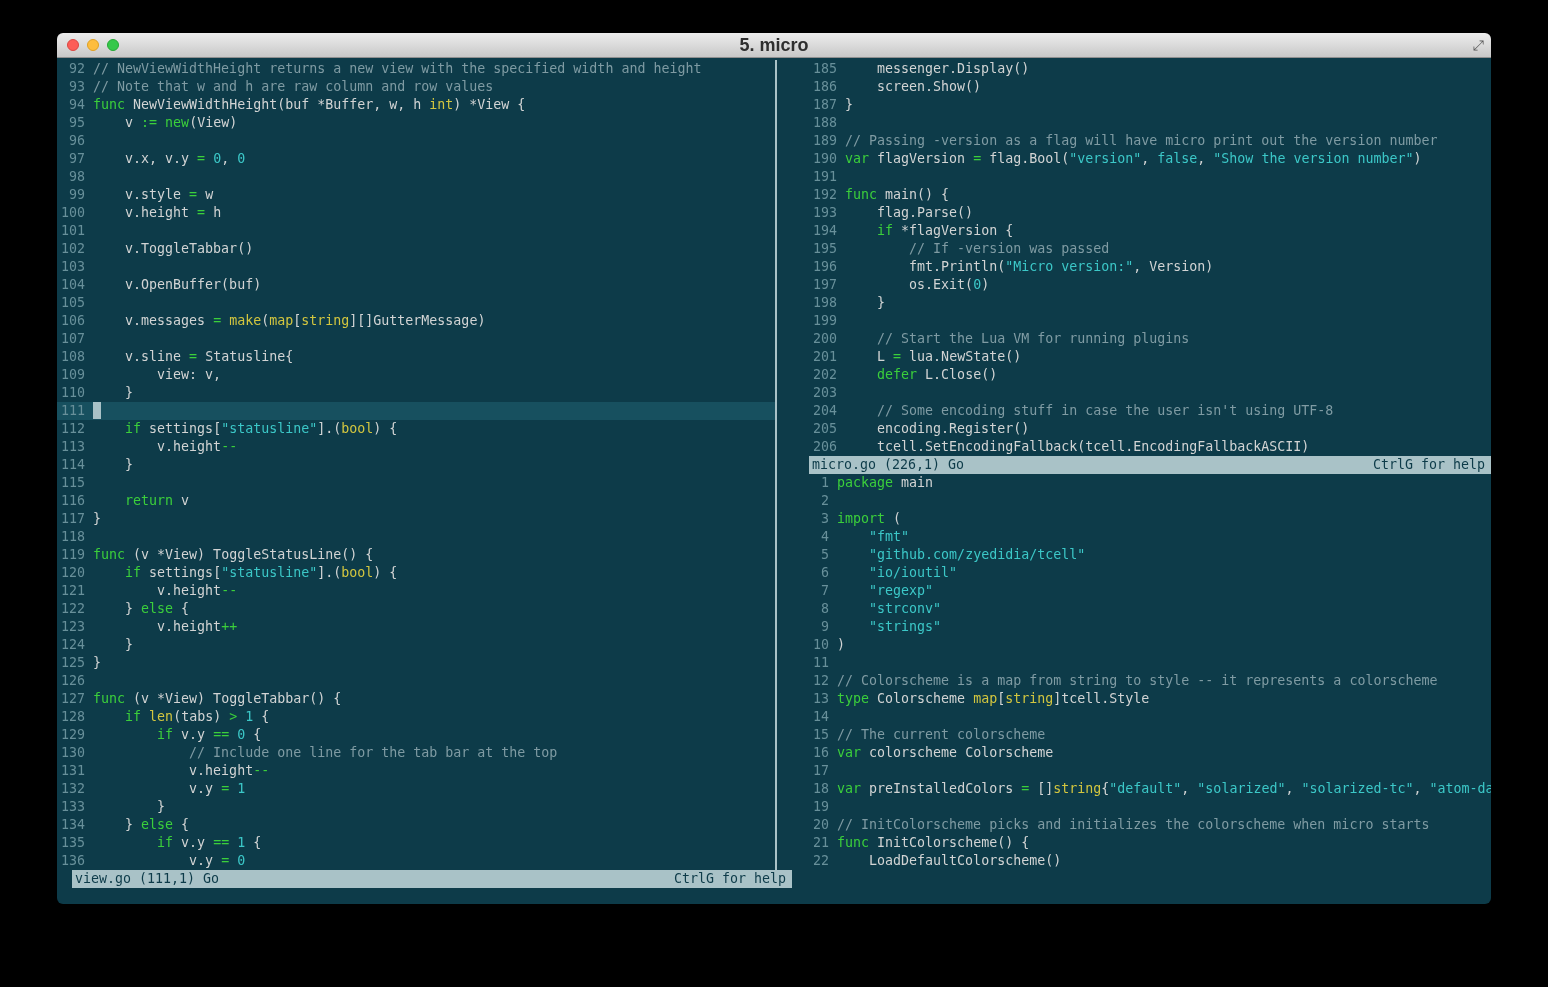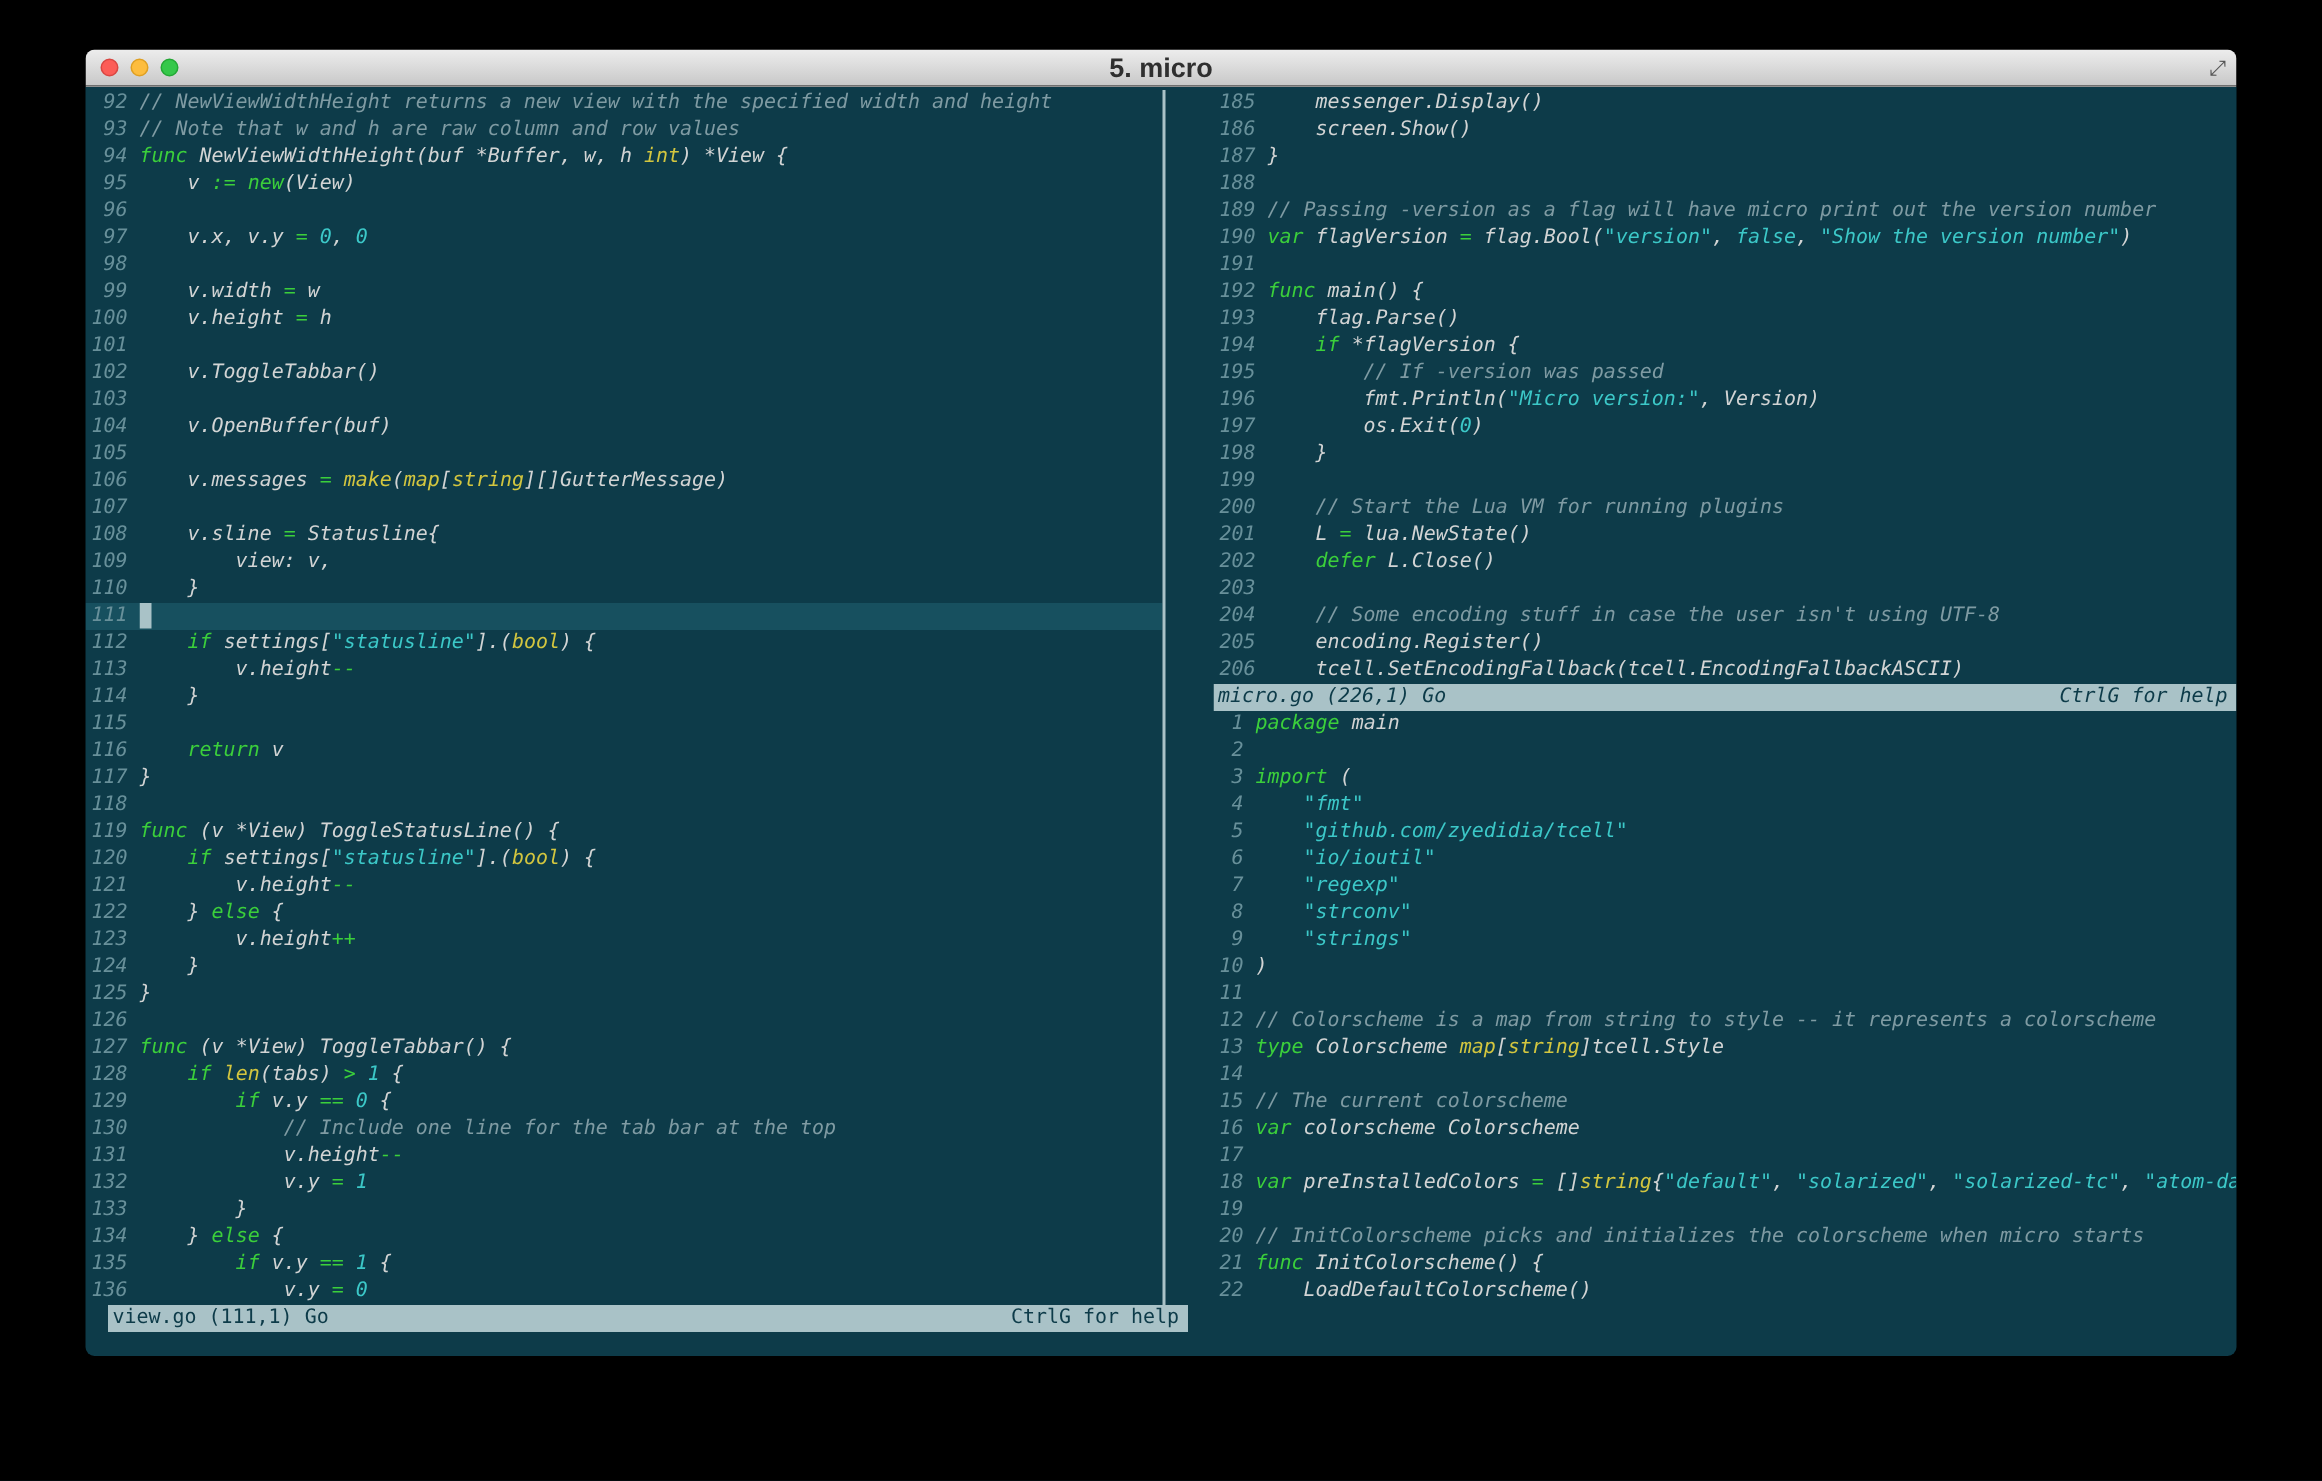--- a/index.html
+++ b/index.html
@@ -14,21 +14,21 @@
   .light{width:12px;height:12px;border-radius:50%;box-sizing:border-box;}
   .light.red{background:#fc5d57;border:1px solid #d94742;}
   .light.yellow{background:#fdbd3e;border:1px solid #dfa023;}
   .light.green{background:#35c84a;border:1px solid #24a835;}
   .title{position:absolute;left:0;right:0;top:0;line-height:24px;text-align:center;
          font-size:18px;color:#2f2f2f;font-weight:bold;}
   .resize{position:absolute;right:7px;top:0;line-height:24px;font-size:14px;color:#555;}
   
   .terminal{height:846px;background:var(--bg);border-radius:0 0 6px 6px;overflow:hidden;
             font-family:"DejaVu Sans Mono","Liberation Mono",monospace;font-size:13.3px;line-height:18px;}
-  .main{display:flex;height:812px;padding-top:2px;box-sizing:border-box;font-style:italic;}
+  .main{display:flex;height:812px;padding-top:2px;box-sizing:border-box;}
   .pane{overflow:hidden;}
   .pane-left{width:718px;}
   .divider{width:2px;background:var(--divider);}
   .right-col{flex:1;display:flex;flex-direction:column;overflow:hidden;margin-left:32px;}
   .pane-top{height:396px;}
   .pane-bottom{height:396px;}
   
   .row{display:flex;height:18px;white-space:pre;overflow:hidden;padding-left:4px;}
   .row.cursor-line{background:var(--cursorline);}
   .gutter{color:var(--linenum);flex:none;}
@@ -65,21 +65,21 @@
     <div class="terminal">
       <div class="main">
         <div class="pane pane-left">
             <div class="row"><span class="gutter"> 92 </span><span class="code"><span class="tok-c">// NewViewWidthHeight returns a new view with the specified width and height</span></span></div>
             <div class="row"><span class="gutter"> 93 </span><span class="code"><span class="tok-c">// Note that w and h are raw column and row values</span></span></div>
             <div class="row"><span class="gutter"> 94 </span><span class="code"><span class="tok-k">func</span><span class="tok-p"> NewViewWidthHeight(buf *Buffer, w, h </span><span class="tok-t">int</span><span class="tok-p">) *View {</span></span></div>
             <div class="row"><span class="gutter"> 95 </span><span class="code"><span class="tok-p">    v </span><span class="tok-k">:=</span><span class="tok-p"> </span><span class="tok-k">new</span><span class="tok-p">(View)</span></span></div>
             <div class="row"><span class="gutter"> 96 </span><span class="code"></span></div>
             <div class="row"><span class="gutter"> 97 </span><span class="code"><span class="tok-p">    v.x, v.y </span><span class="tok-k">=</span><span class="tok-p"> </span><span class="tok-s">0</span><span class="tok-p">, </span><span class="tok-s">0</span></span></div>
             <div class="row"><span class="gutter"> 98 </span><span class="code"></span></div>
-            <div class="row"><span class="gutter"> 99 </span><span class="code"><span class="tok-p">    v.width </span><span class="tok-k">=</span><span class="tok-p"> w</span></span></div>
+            <div class="row"><span class="gutter"> 99 </span><span class="code"><span class="tok-p">    v.style </span><span class="tok-k">=</span><span class="tok-p"> w</span></span></div>
             <div class="row"><span class="gutter">100 </span><span class="code"><span class="tok-p">    v.height </span><span class="tok-k">=</span><span class="tok-p"> h</span></span></div>
             <div class="row"><span class="gutter">101 </span><span class="code"></span></div>
             <div class="row"><span class="gutter">102 </span><span class="code"><span class="tok-p">    v.ToggleTabbar()</span></span></div>
             <div class="row"><span class="gutter">103 </span><span class="code"></span></div>
             <div class="row"><span class="gutter">104 </span><span class="code"><span class="tok-p">    v.OpenBuffer(buf)</span></span></div>
             <div class="row"><span class="gutter">105 </span><span class="code"></span></div>
             <div class="row"><span class="gutter">106 </span><span class="code"><span class="tok-p">    v.messages </span><span class="tok-k">=</span><span class="tok-p"> </span><span class="tok-t">make</span><span class="tok-p">(</span><span class="tok-t">map</span><span class="tok-p">[</span><span class="tok-t">string</span><span class="tok-p">][]GutterMessage)</span></span></div>
             <div class="row"><span class="gutter">107 </span><span class="code"></span></div>
             <div class="row"><span class="gutter">108 </span><span class="code"><span class="tok-p">    v.sline </span><span class="tok-k">=</span><span class="tok-p"> Statusline{</span></span></div>
             <div class="row"><span class="gutter">109 </span><span class="code"><span class="tok-p">        view: v,</span></span></div>

